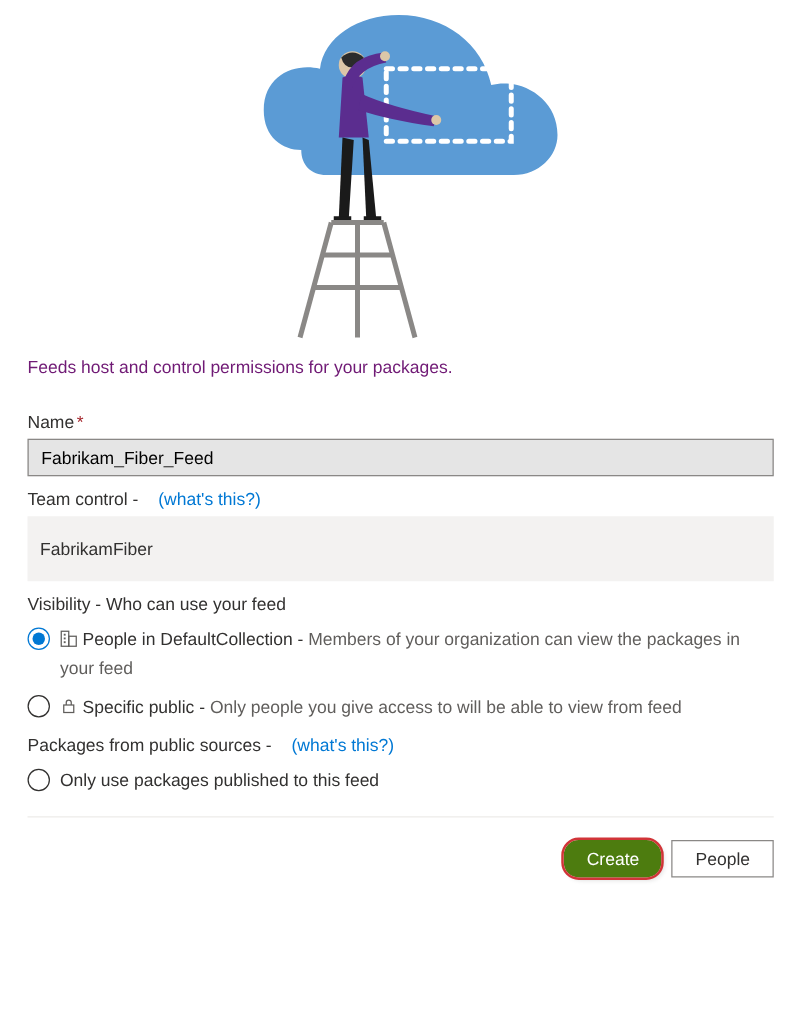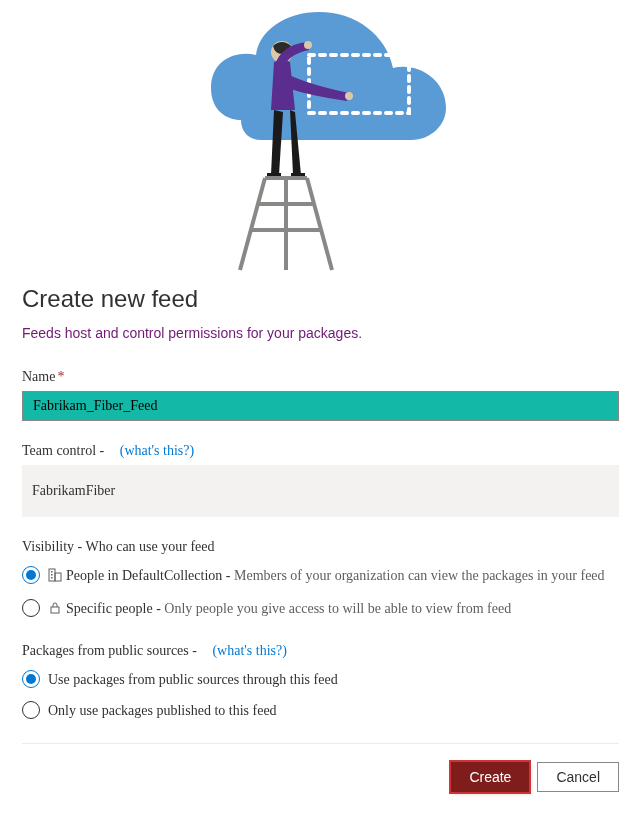--- a/index.html
+++ b/index.html
@@ -30,22 +30,21 @@
       font-weight: 400;
       color: #323130;
       margin-bottom: 12px;
     }
     .subtitle {
       font-size: 14px;
       color: #701a75;
       margin-bottom: 28px;
     }
     .field-group {
-      margin-bottom: 22px;
-      font-family: Liberation Serif, serif;
+      margin-bottom: 10px;
     }
     .field-label {
       font-size: 14px;
       color: #323130;
       margin-bottom: 6px;
       display: block;
     }
     .required {
       color: #a4262c;
       margin-left: 2px;
@@ -54,21 +53,21 @@
       color: #0078d4;
       cursor: pointer;
       padding-left: 12px;
     }
     .text-input {
       width: 100%;
       padding: 6px 10px;
       font-size: 14px;
       border: 1px solid #8a8886;
       font-family: inherit;
-      background: #14b8a6;
+      background: #e5e5e5;
     }
     .readonly-box {
       background: #f3f2f1;
       padding: 18px 10px;
       font-size: 14px;
       border: none;
       width: 100%;
     }
     .section-label {
       font-size: 14px;
@@ -130,25 +129,26 @@
       border-top: 1px solid #edebe9;
     }
     .btn {
       padding: 6px 18px;
       font-size: 14px;
       font-family: inherit;
       cursor: pointer;
       border: none;
     }
     .btn-primary {
-      background: #7f1d1d;
+      background: #4d7c0f;
       color: #fff;
       outline: 2px solid #d13438;
       outline-offset: 0;
       box-shadow: 2px 2px 4px rgba(0,0,0,0.15);
+      border-radius: 12px;
     }
     .btn-secondary {
       background: #fff;
       color: #323130;
       border: 1px solid #8a8886;
     }
   </style>
 </head>
 <body>
 
@@ -187,21 +187,20 @@
     <line x1="134" y1="178" x2="109" y2="270" stroke="#8a8886" stroke-width="4"></line>
     <line x1="176" y1="178" x2="201" y2="270" stroke="#8a8886" stroke-width="4"></line>
     <line x1="134" y1="178" x2="176" y2="178" stroke="#8a8886" stroke-width="4"></line>
     <line x1="127" y1="204" x2="183" y2="204" stroke="#8a8886" stroke-width="4"></line>
     <line x1="120" y1="230" x2="190" y2="230" stroke="#8a8886" stroke-width="4"></line>
     <line x1="155" y1="178" x2="155" y2="270" stroke="#8a8886" stroke-width="4"></line>
   </svg>
 </div>
 
 <div class="content">
-  <h1 class="title">Create new feed</h1>
   <p class="subtitle">Feeds host and control permissions for your packages.</p>
 
   <div class="field-group">
     <label class="field-label">
       <span>Name</span><span class="required">*</span>
     </label>
     <input type="text" class="text-input" value="Fabrikam_Fiber_Feed" style="">
   </div>
 
   <div class="field-group">
@@ -230,42 +229,36 @@
     </div>
 
     <div class="radio-option">
       <div class="radio-circle"></div>
       <div class="radio-content">
         <span class="option-icon">
           <svg width="14" height="14" viewBox="0 0 14 14">
               <rect x="3" y="6" width="8" height="6" fill="none" stroke="#605e5c" stroke-width="1"></rect>
               <path d="M 5 6 L 5 4 A 2 2 0 0 1 9 4 L 9 6" fill="none" stroke="#605e5c" stroke-width="1"></path>
             </svg>
-        </span><span class="option-label-strong">Specific people - </span><span class="option-desc">Only people you give access to will be able to view from feed</span>
+        </span><span class="option-label-strong">Specific public - </span><span class="option-desc">Only people you give access to will be able to view from feed</span>
       </div>
     </div>
   </div>
 
   <div class="field-group">
     <div class="section-label">
       <span>Packages from public sources - </span><span class="link">(what's this?)</span>
     </div>
 
-    <div class="radio-option">
-      <div class="radio-circle selected"></div>
-      <div class="radio-content">
-        <span class="option-label-strong">Use packages from public sources through this feed</span>
-      </div>
-    </div>
 
     <div class="radio-option">
       <div class="radio-circle"></div>
       <div class="radio-content">
         <span class="option-label-strong">Only use packages published to this feed</span>
       </div>
     </div>
   </div>
 
   <div class="button-row">
     <button class="btn btn-primary">Create</button>
-    <button class="btn btn-secondary">Cancel</button>
+    <button class="btn btn-secondary">People</button>
   </div>
 </div>
 
 </body></html>

